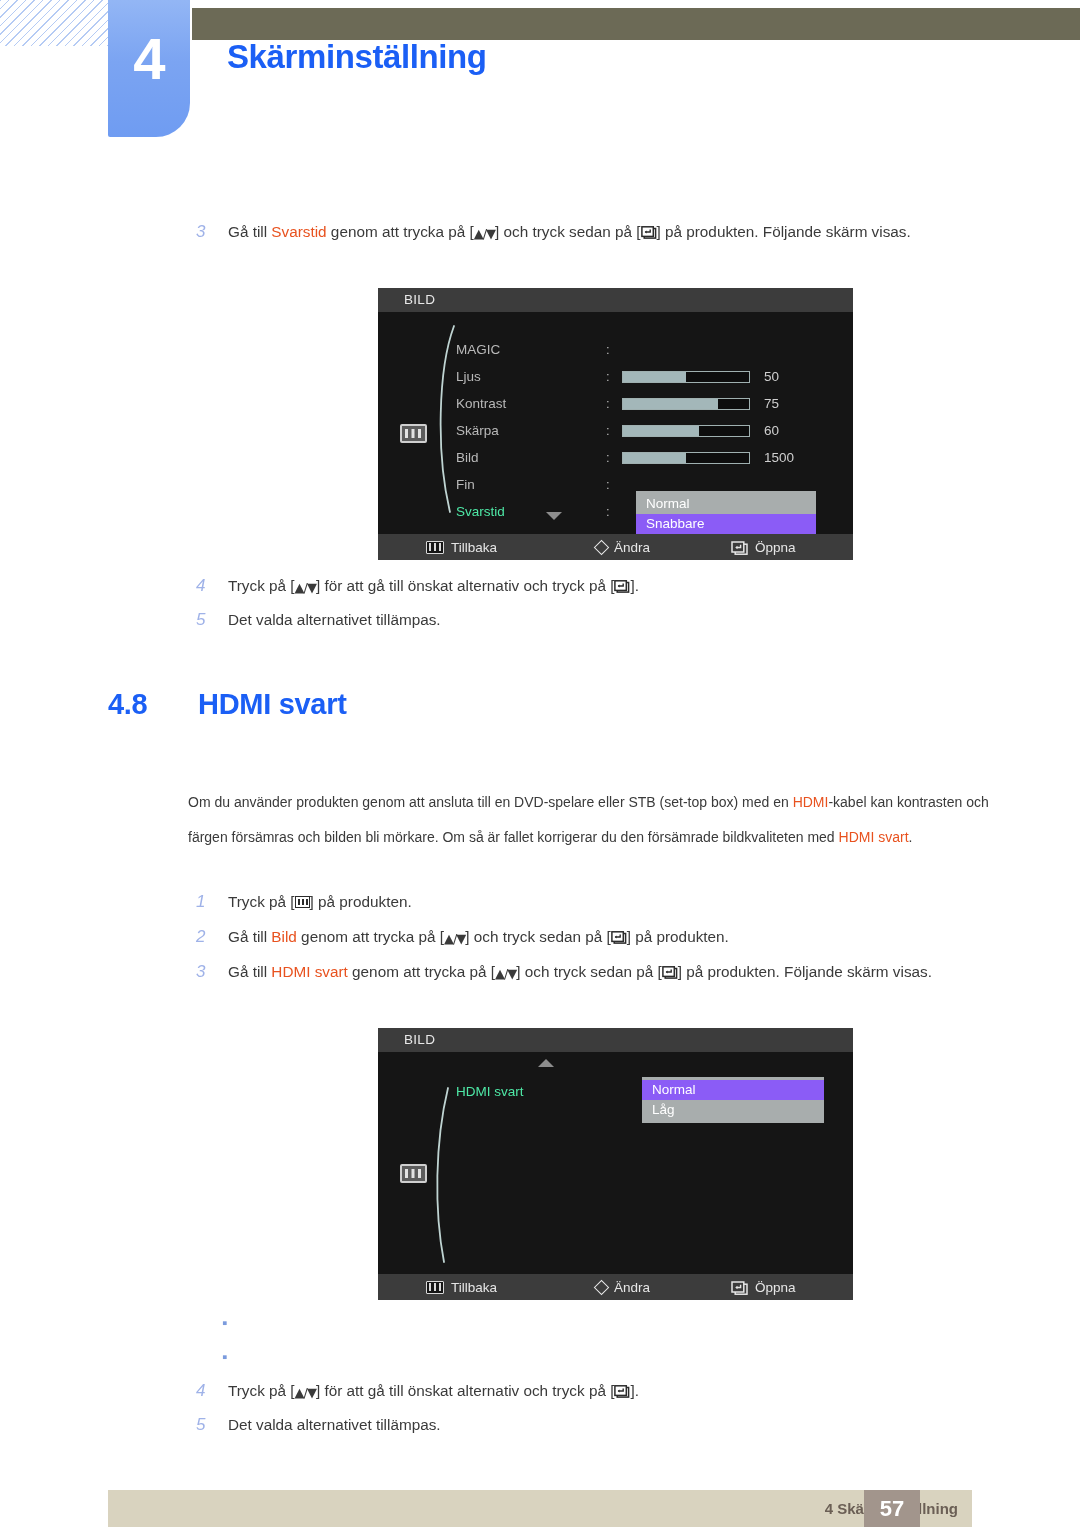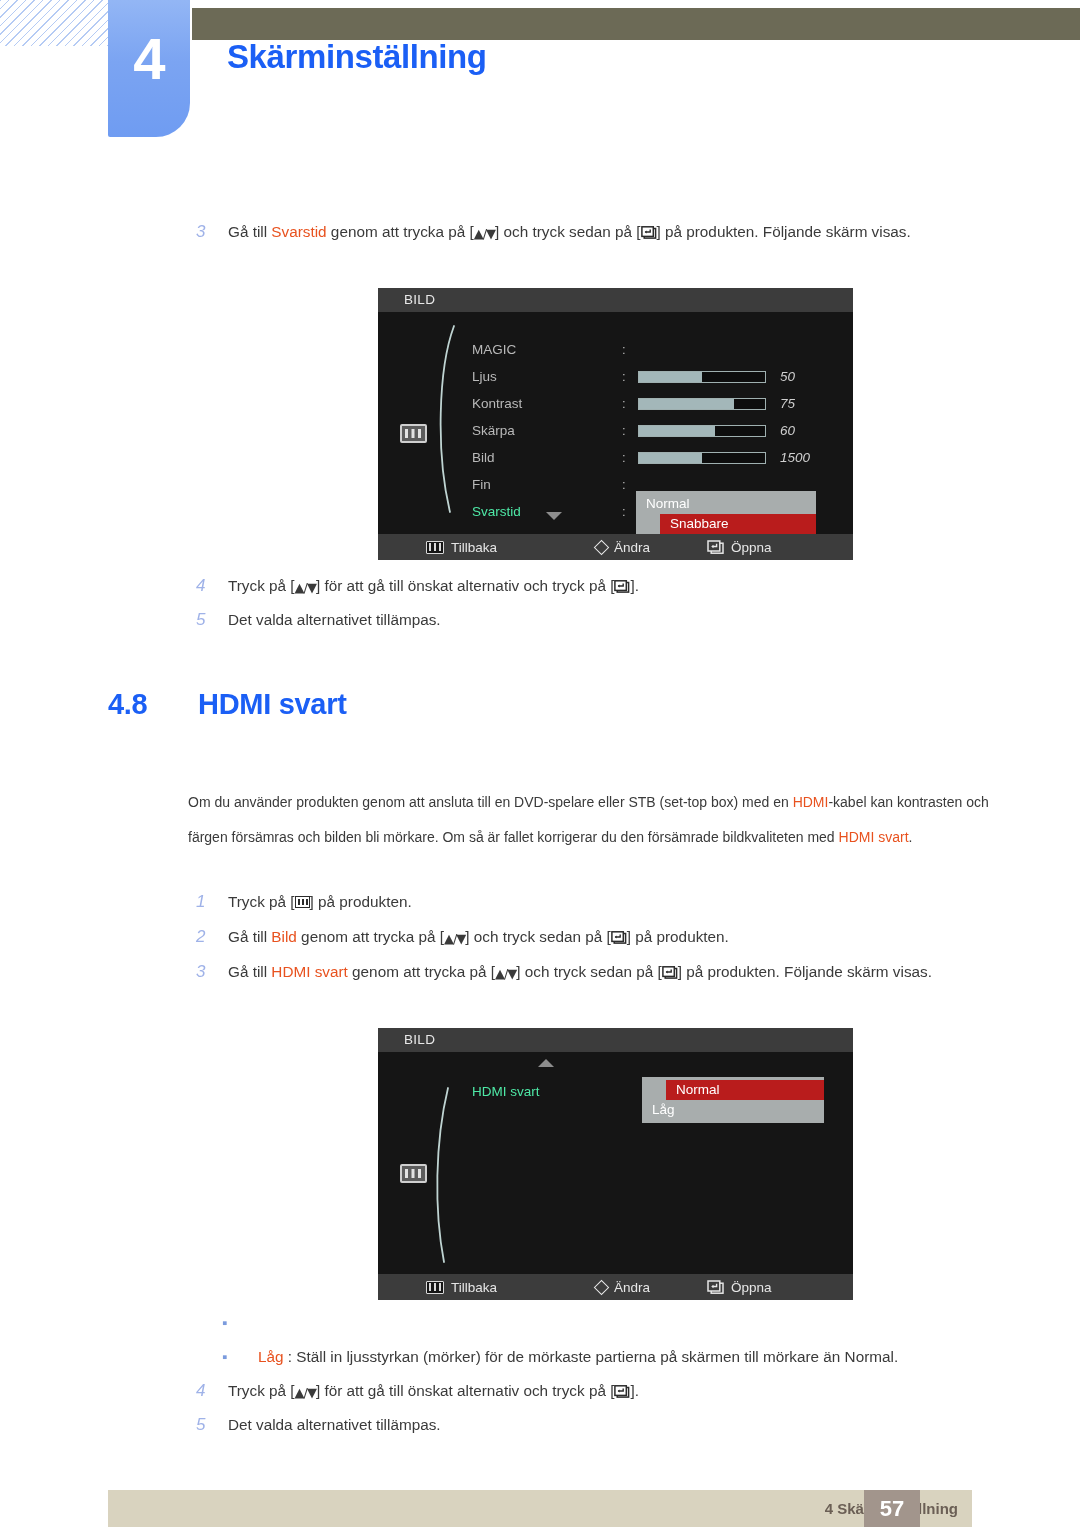--- a/index.html
+++ b/index.html
@@ -148,21 +148,21 @@
   .osd-body { position: absolute; top: 24px; left: 0; right: 0; bottom: 31px; }
   .osd-foot {
     position: absolute; bottom: 0; left: 0; width: 100%; height: 26px;
     background: #3c3c3c;
     display: flex; align-items: center;
     font-size: 13.5px; color: #e6e6e6;
   }
   .foot-item { display: flex; align-items: center; gap: 7px; position: absolute; }
   .foot-back { left: 48px; justify-content: space-between; }
   .foot-change { left: 218px; }
-  .foot-open { left: 329px; }
+  .foot-open { left: 353px; align-items: flex-end; }
 
   .ico-menu {
     display: inline-block; width: 18px; height: 13px;
     border: 1.7px solid #d9d9d9; border-radius: 1px;
     position: relative; background: #151515;
   }
   .ico-menu::before {
     content: ""; position: absolute; left: 2px; top: 1.7px; bottom: 1.7px;
     width: 2.4px; background: #d9d9d9;
     box-shadow: 5px 0 0 #d9d9d9, 10px 0 0 #d9d9d9;
@@ -181,53 +181,53 @@
     border: 2px solid #cfcfcf; border-radius: 2px;
     background: #5c5c5c;
   }
   .osd-side-icon::before {
     content: ""; position: absolute; left: 3px; top: 3px; bottom: 3px;
     width: 3.2px; background: #e3e3e3;
     box-shadow: 6.5px 0 0 #e3e3e3, 13px 0 0 #e3e3e3;
   }
   .osd-arc { position: absolute; left: 48px; top: 2px; }
 
-  .osd-rows { position: absolute; left: 94px; top: 24px; width: 390px; }
+  .osd-rows { position: absolute; left: 78px; top: 24px; width: 390px; }
   .osd-row {
     position: relative; height: 27px;
     display: flex; align-items: center;
   }
   .osd-row .label { width: 150px; color: #b9b9b9; font-size: 13.5px; }
   .osd-row .label.active { color: #4ee8a6; }
   .osd-row .colon { width: 16px; color: #b9b9b9; text-align: left; }
   .bar {
     width: 128px; height: 12px;
     border: 1.3px solid #9fb0b0;
     background: #0d0d0d;
     position: relative;
   }
   .bar .fill {
     position: absolute; left: 0; top: 0; bottom: 0;
     background: #a3b7b9;
   }
-  .val { margin-left: 14px; font-size: 13.5px; color: #cfcfcf; font-style: italic; }
+  .val { margin-left: 14px; font-size: 13.5px; color: #cfcfcf; }
 
   .dropdown {
     position: absolute;
     background: #a8adad;
     padding: 3px 0;
   }
   .dd-item {
     font-size: 13.5px;
     line-height: 18px;
     padding: 1px 0 1px 10px;
     color: #ffffff;
     white-space: nowrap;
   }
-  .dd-item.selected { background: #b91c1c; color: #ffffff; margin-left: 24px; }
+  .dd-item.selected { background: #8b5cf6; color: #ffffff; }
 
   .scroll-arrow-down, .scroll-arrow-up {
     position: absolute;
     width: 0; height: 0;
   }
   .scroll-arrow-down {
     border-left: 8px solid transparent;
     border-right: 8px solid transparent;
     border-top: 8px solid #8d8d8d;
   }
@@ -472,23 +472,20 @@
     </div>
   </div>
 </div>
 
 <div class="bullet" style="top:1311px; left:222px; width:800px;">
   <div class="dot">▪</div>
 </div>
 
 <div class="bullet" style="top:1345px; left:222px; width:800px;">
   <div class="dot">▪</div>
-  <div>
-    <span class="hl">Låg</span><span> : Ställ in ljusstyrkan (mörker) för de mörkaste partierna på skärmen till mörkare än Normal.</span>
-  </div>
 </div>
 
 <div class="step" style="top:1377px; left:188px; width:800px;">
   <div class="num">4</div>
   <div class="txt">
     <span>Tryck på [</span><span class="key">▲/▼</span><span>] för att gå till önskat alternativ och tryck på [</span><span class="kbd-enter"><svg width="16" height="13" viewBox="0 0 16 13">
           <rect x="3.2" y="2.5" width="11.4" height="9.6" fill="none" stroke="#2b2b2b" stroke-width="1.5"></rect>
           <rect x="0.9" y="0.8" width="11.4" height="9.6" fill="#fff" stroke="#2b2b2b" stroke-width="1.5"></rect>
           <path d="M9.2 3.6 v2.4 H4.2" fill="none" stroke="#2b2b2b" stroke-width="1.4"></path>
           <path d="M5.6 4.5 L3.6 6.1 L5.6 7.5 Z" fill="#2b2b2b"></path>

